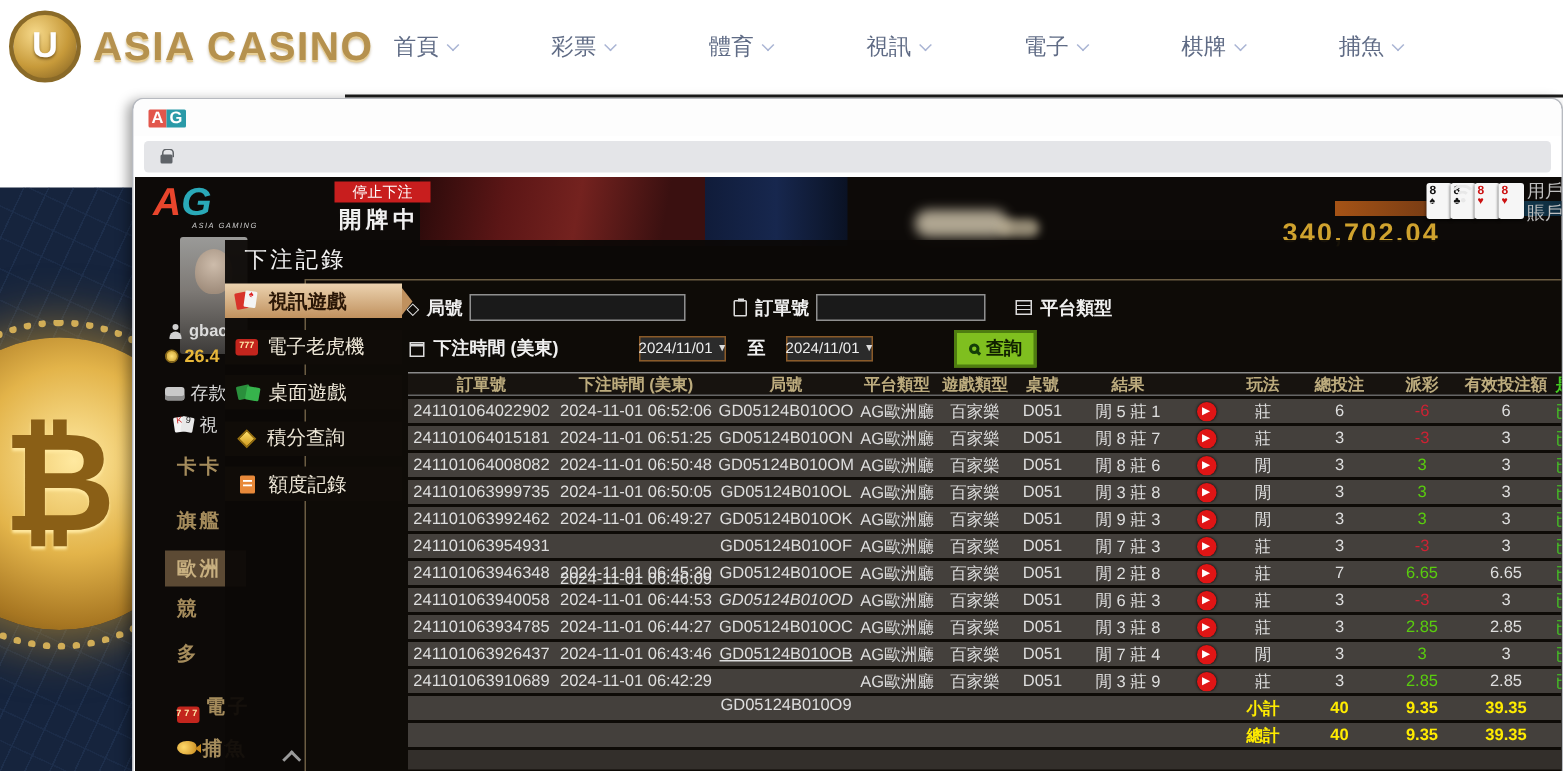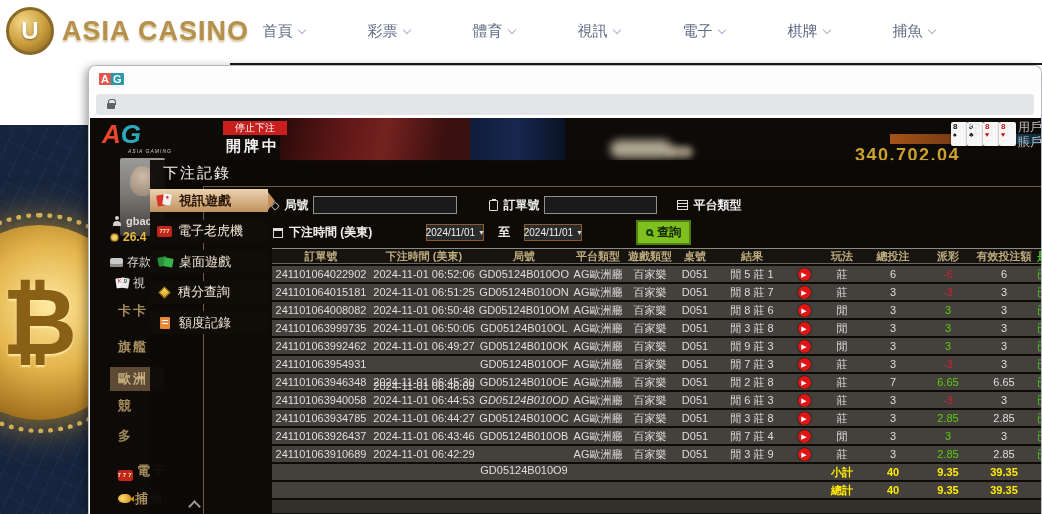--- a/index.html
+++ b/index.html
@@ -483,21 +483,21 @@
               <div class="td" style="width: 32px;"><span class="play-btn">▶</span></div>
               <div class="td" style="width: 44px;">莊</div>
               <div class="td" style="width: 58px;">3</div>
               <div class="td pos" style="width: 52px;">2.85</div>
               <div class="td" style="width: 60px;">2.85</div>
               <div class="td status" style="width: 40px;">已</div>
             </div>
             <div class="tr">
               <div class="td" style="width: 98px;">241101063926437</div>
               <div class="td" style="width: 108px;">2024-11-01 06:43:46</div>
-              <div class="td" style="width: 92px;">GD05124B010OB</div>
+              <div class="td" style="width: 92px; text-decoration: underline;">GD05124B010OB</div>
               <div class="td" style="width: 56px;">AG歐洲廳</div>
               <div class="td" style="width: 48px;">百家樂</div>
               <div class="td" style="width: 42px;">D051</div>
               <div class="td" style="width: 72px;">閒 7 莊 4</div>
               <div class="td" style="width: 32px;"><span class="play-btn">▶</span></div>
               <div class="td" style="width: 44px;">閒</div>
               <div class="td" style="width: 58px;">3</div>
               <div class="td pos" style="width: 52px;">3</div>
               <div class="td" style="width: 60px;">3</div>
               <div class="td status" style="width: 40px;">已</div>

